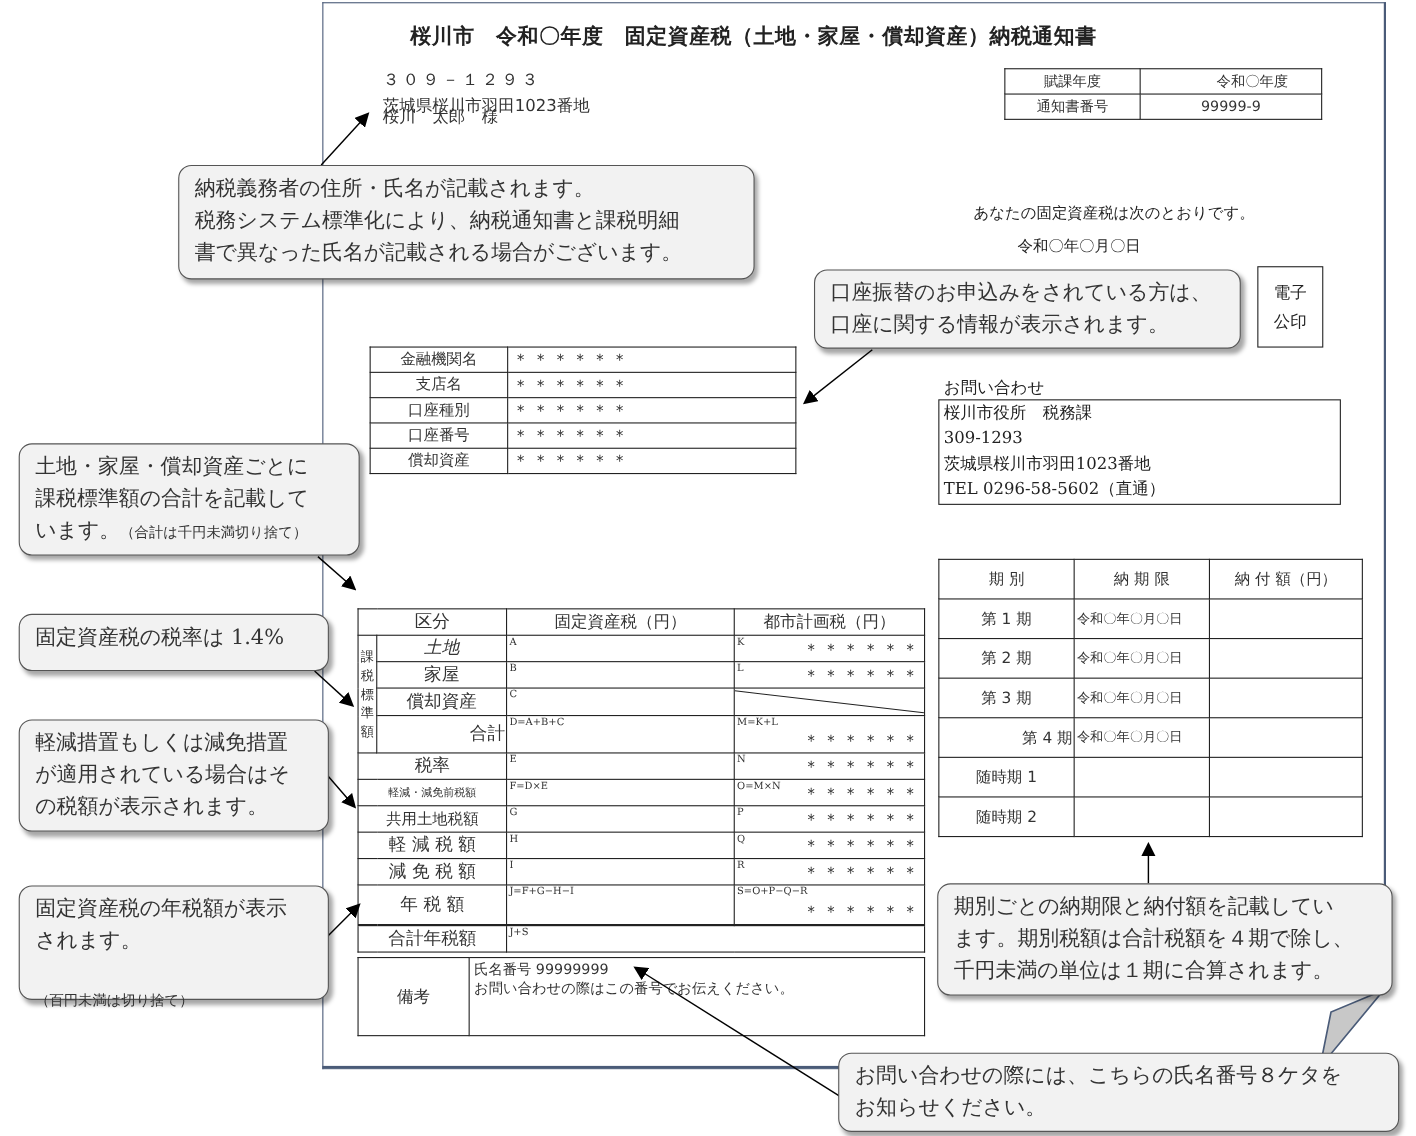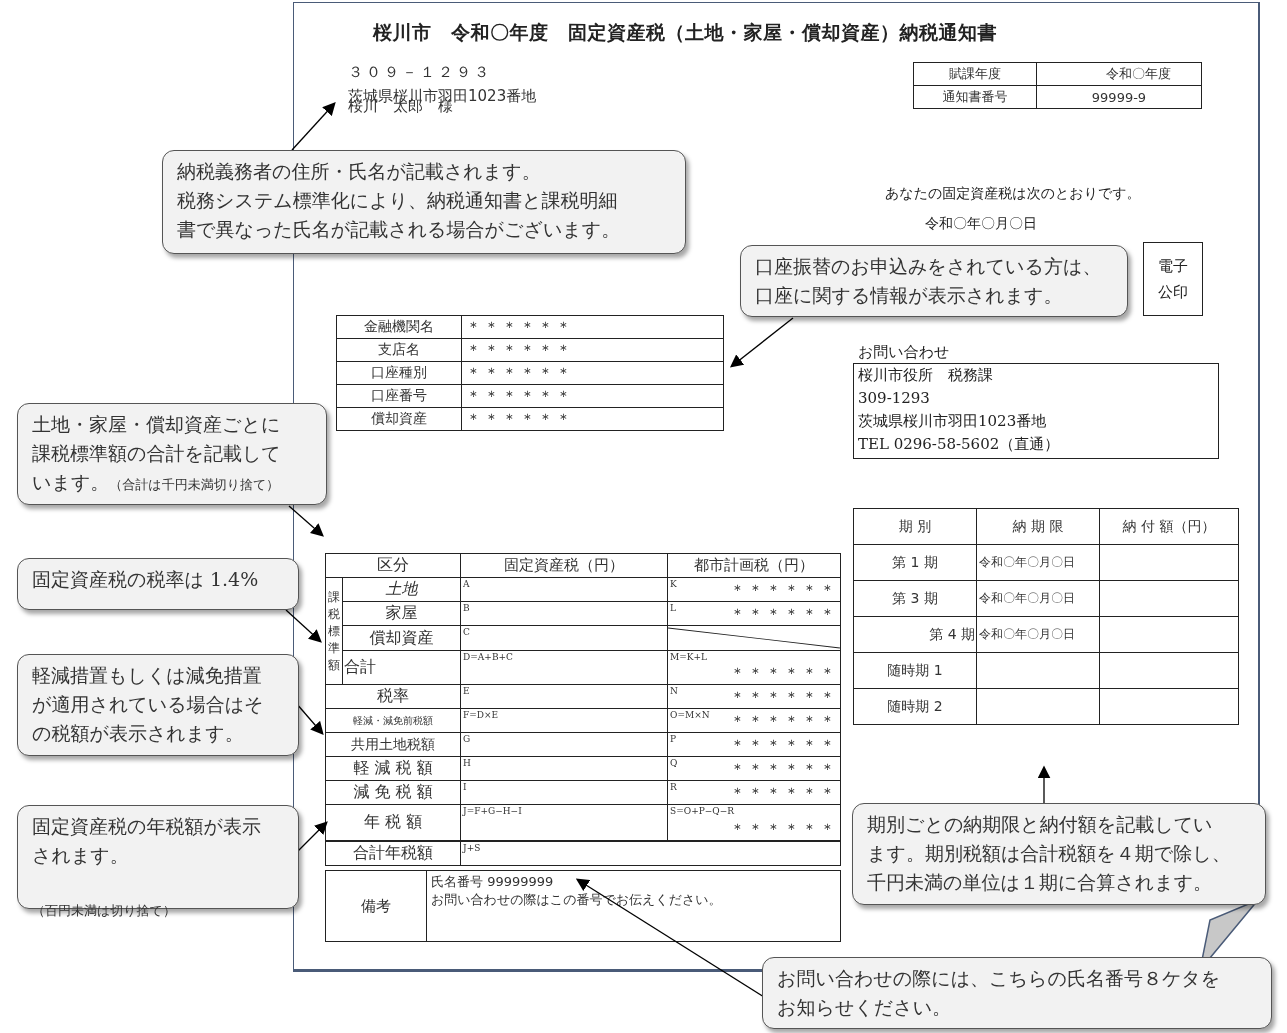--- a/index.html
+++ b/index.html
@@ -134,21 +134,21 @@
     <td class="cell">
           <span class="lbl">C</span>
         </td>
     <td class="cell" style="padding:0;">
       <svg width="100%" height="24" preserveAspectRatio="none" viewBox="0 0 100 24" style="display:block;">
             <line x1="0" y1="2" x2="100" y2="22" stroke="#222" stroke-width="0.8"></line>
           </svg>
     </td>
   </tr>
   <tr style="height:34px;">
-    <td style="text-align:left;">合計</td>
+    <td style="text-align:right;">合計</td>
     <td class="cell">
           <span class="lbl">D=A+B+C</span>
         </td>
     <td class="cell">
           <span class="lbl">M=K+L</span>
           <span class="right-stars">＊＊＊＊＊＊</span>
         </td>
   </tr>
   <tr style="height:24px;">
     <td colspan="2" style="text-align:center;">税率</td>
@@ -221,20 +221,25 @@
 
 <table class="tbl abs" style="left:853px; top:508px; width:386px; font-size:14px;">
   <tbody>
       <tr style="height:36px;">
     <td style="text-align:center; width:120px;">期 別</td>
     <td style="text-align:center; width:120px;">納 期 限</td>
     <td style="text-align:center;">納 付 額（円）</td>
   </tr>
   <tr style="height:36px;">
         <td style="text-align:center;">第 1 期</td>
+        <td style="font-size:12px; padding-left:2px;">令和〇年〇月〇日</td>
+        <td></td>
+      </tr>
+  <tr style="height:36px;">
+        <td style="text-align:center;">第 2 期</td>
         <td style="font-size:12px; padding-left:2px;">令和〇年〇月〇日</td>
         <td></td>
       </tr>
   <tr style="height:36px;">
         <td style="text-align:center;">第 3 期</td>
         <td style="font-size:12px; padding-left:2px;">令和〇年〇月〇日</td>
         <td></td>
       </tr>
   <tr style="height:36px;">
         <td style="text-align:right;">第 4 期</td>

